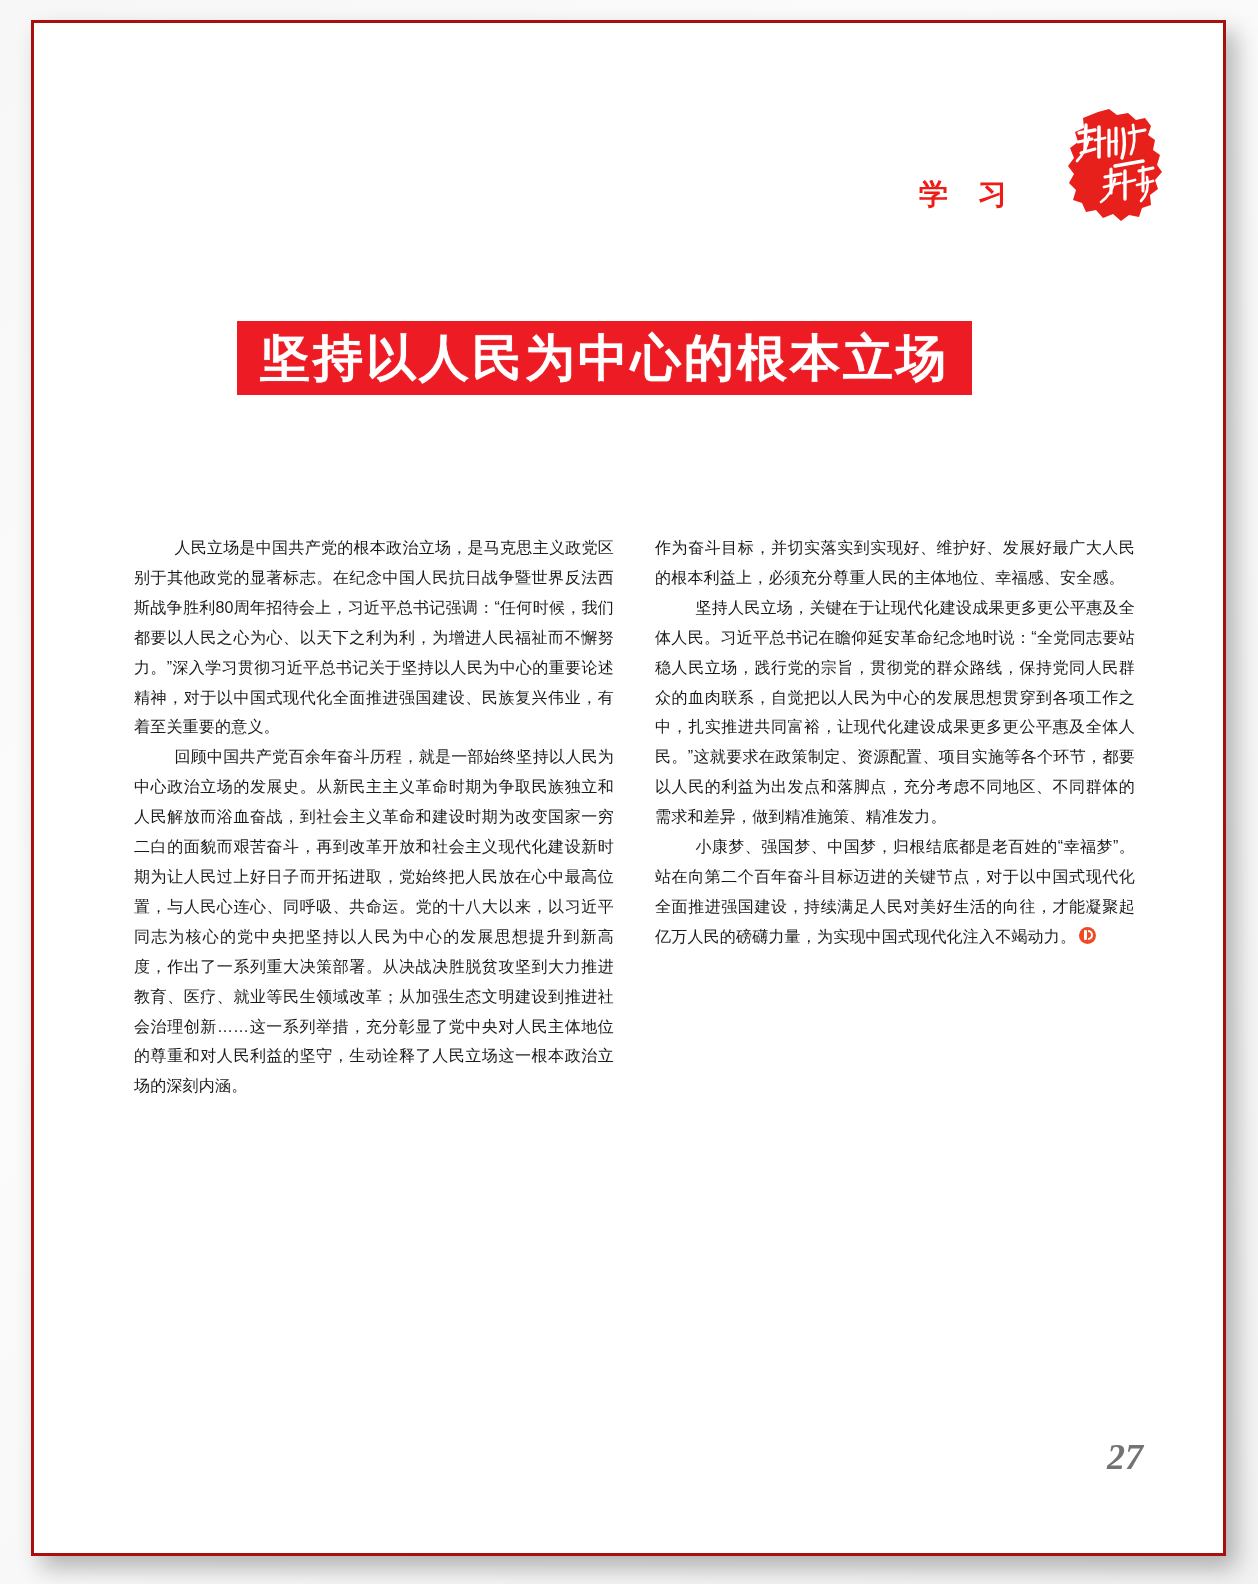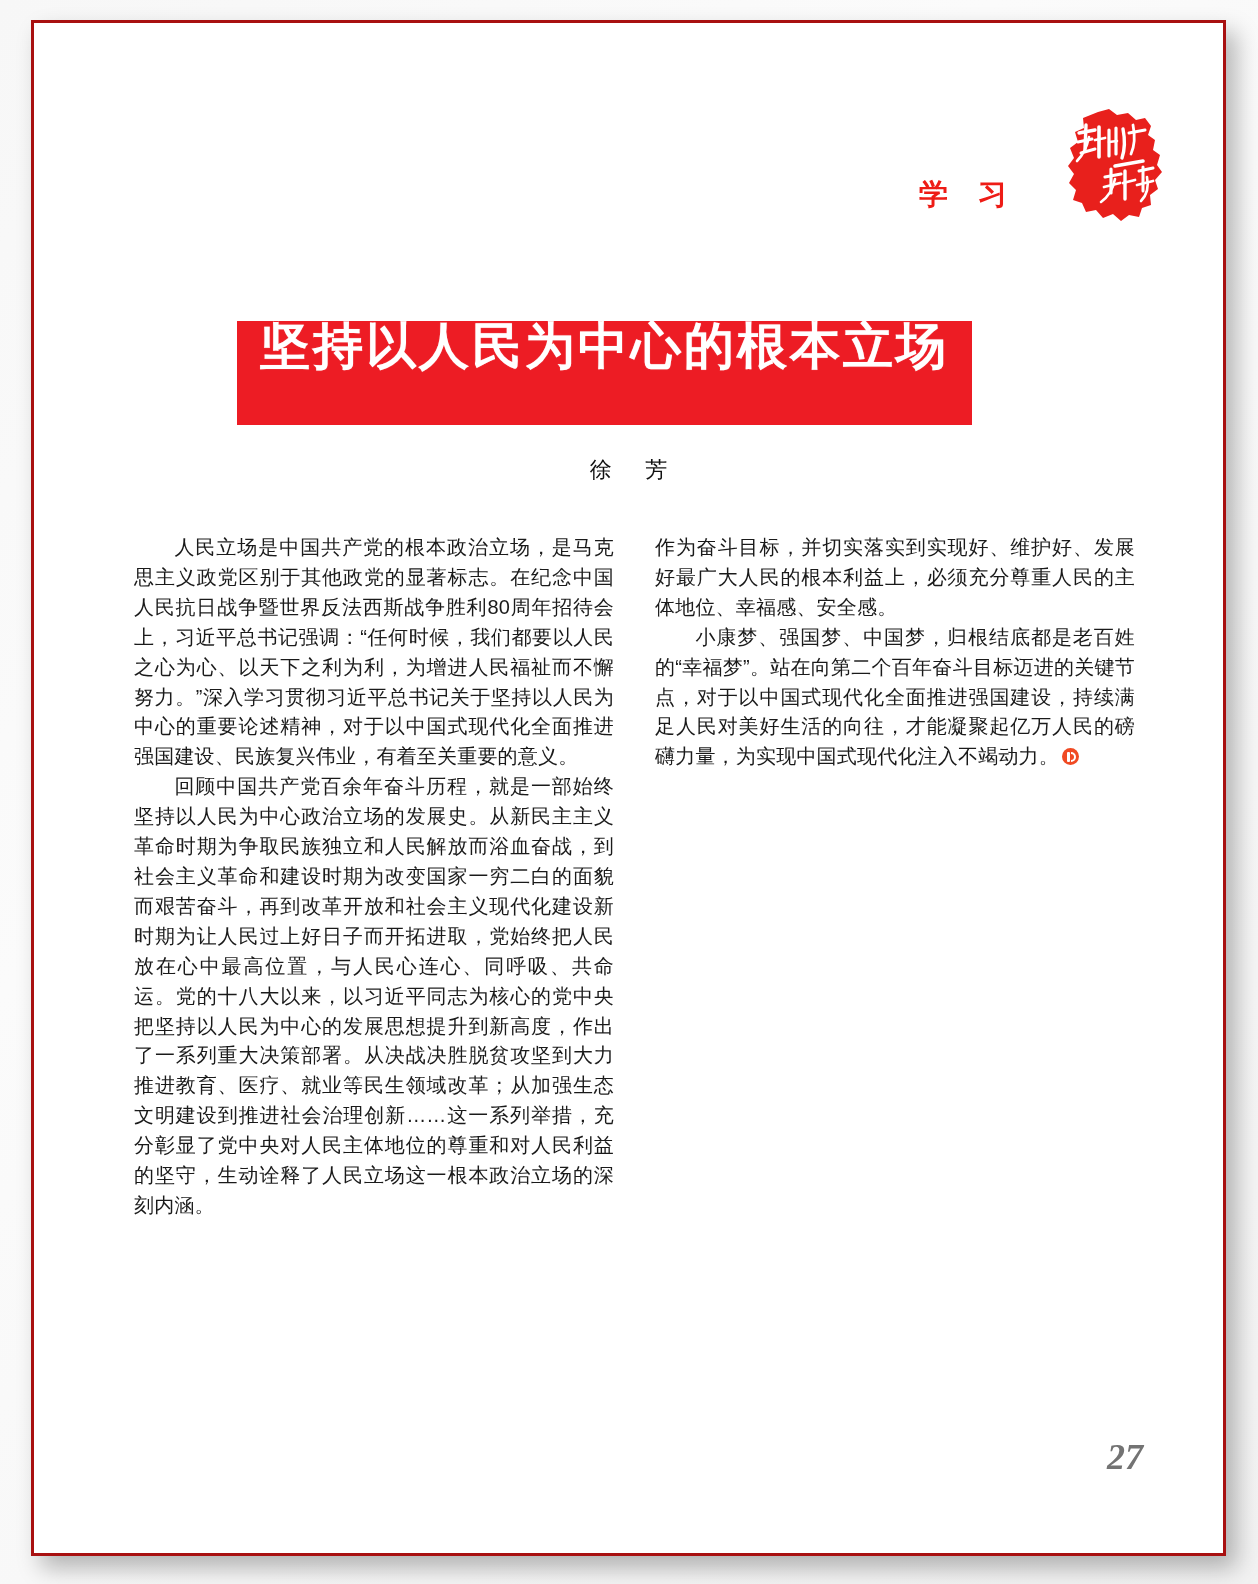--- a/index.html
+++ b/index.html
@@ -69,23 +69,24 @@
     flex: 0 0 auto;
   }
   .brand-logo svg { display:block; }
 
   
   .title-banner {
     position: absolute;
     left: 203px;
     top: 298px;
     width: 735px;
-    height: 104px;
+    height: 74px;
     background: #ed1c24;
     display: flex;
+    align-items: center;
     justify-content: center;
   }
   .title-text {
     color: #ffffff;
     font-family: "Liberation Serif", "DejaVu Serif", serif;
     font-weight: bold;
     font-size: 50px;
     letter-spacing: 3px;
     line-height: 1;
     white-space: nowrap;
@@ -116,21 +117,21 @@
     display: flex;
     gap: 41px;
   }
   .col {
     width: 480px;
     flex: 0 0 480px;
   }
   .col p {
     margin: 0;
     font-family: "Liberation Sans", "DejaVu Sans", sans-serif;
-    font-size: 20px;
+    font-size: 16px;
     line-height: 29.9px;
     color: #1a1a1a;
     text-align: justify;
     text-justify: inter-character;
     text-indent: 40.4px;
     letter-spacing: 0.2px;
     word-break: break-all;
   }
   .col p.cont { text-indent: 0; }
 
@@ -226,29 +227,29 @@
               <path d="M82 68 C84 78 82 86 76 92" stroke-width="2.6"></path>
             </g>
           </svg>
         </div>
       </div>
 
       <div class="title-banner">
         <span class="title-text">坚持以人民为中心的根本立场</span>
       </div>
 
-      <div class="author">徐  芳</div>
 
       <div class="columns">
         <div class="col">
           <p>人民立场是中国共产党的根本政治立场，是马克思主义政党区别于其他政党的显著标志。在纪念中国人民抗日战争暨世界反法西斯战争胜利80周年招待会上，习近平总书记强调：“任何时候，我们都要以人民之心为心、以天下之利为利，为增进人民福祉而不懈努力。”深入学习贯彻习近平总书记关于坚持以人民为中心的重要论述精神，对于以中国式现代化全面推进强国建设、民族复兴伟业，有着至关重要的意义。</p>
           <p>回顾中国共产党百余年奋斗历程，就是一部始终坚持以人民为中心政治立场的发展史。从新民主主义革命时期为争取民族独立和人民解放而浴血奋战，到社会主义革命和建设时期为改变国家一穷二白的面貌而艰苦奋斗，再到改革开放和社会主义现代化建设新时期为让人民过上好日子而开拓进取，党始终把人民放在心中最高位置，与人民心连心、同呼吸、共命运。党的十八大以来，以习近平同志为核心的党中央把坚持以人民为中心的发展思想提升到新高度，作出了一系列重大决策部署。从决战决胜脱贫攻坚到大力推进教育、医疗、就业等民生领域改革；从加强生态文明建设到推进社会治理创新……这一系列举措，充分彰显了党中央对人民主体地位的尊重和对人民利益的坚守，生动诠释了人民立场这一根本政治立场的深刻内涵。</p>
         </div>
         <div class="col">
           <p class="cont">作为奋斗目标，并切实落实到实现好、维护好、发展好最广大人民的根本利益上，必须充分尊重人民的主体地位、幸福感、安全感。</p>
+          <p>坚持人民立场，关键在于让现代化建设成果更多更公平惠及全体人民。习近平总书记在瞻仰延安革命纪念地时说：“全党同志要站稳人民立场，践行党的宗旨，贯彻党的群众路线，保持党同人民群众的血肉联系，自觉把以人民为中心的发展思想贯穿到各项工作之中，扎实推进共同富裕，让现代化建设成果更多更公平惠及全体人民。”这就要求在政策制定、资源配置、项目实施等各个环节，都要以人民的利益为出发点和落脚点，充分考虑不同地区、不同群体的需求和差异，做到精准施策、精准发力。</p>
           <p><span>小康梦、强国梦、中国梦，归根结底都是老百姓的“幸福梦”。站在向第二个百年奋斗目标迈进的关键节点，对于以中国式现代化全面推进强国建设，持续满足人民对美好生活的向往，才能凝聚起亿万人民的磅礴力量，为实现中国式现代化注入不竭动力。</span><span class="end-mark"></span></p>
         </div>
       </div>
 
       <div class="folio">27</div>
 
     </div>
   </div>
 </div>
 

